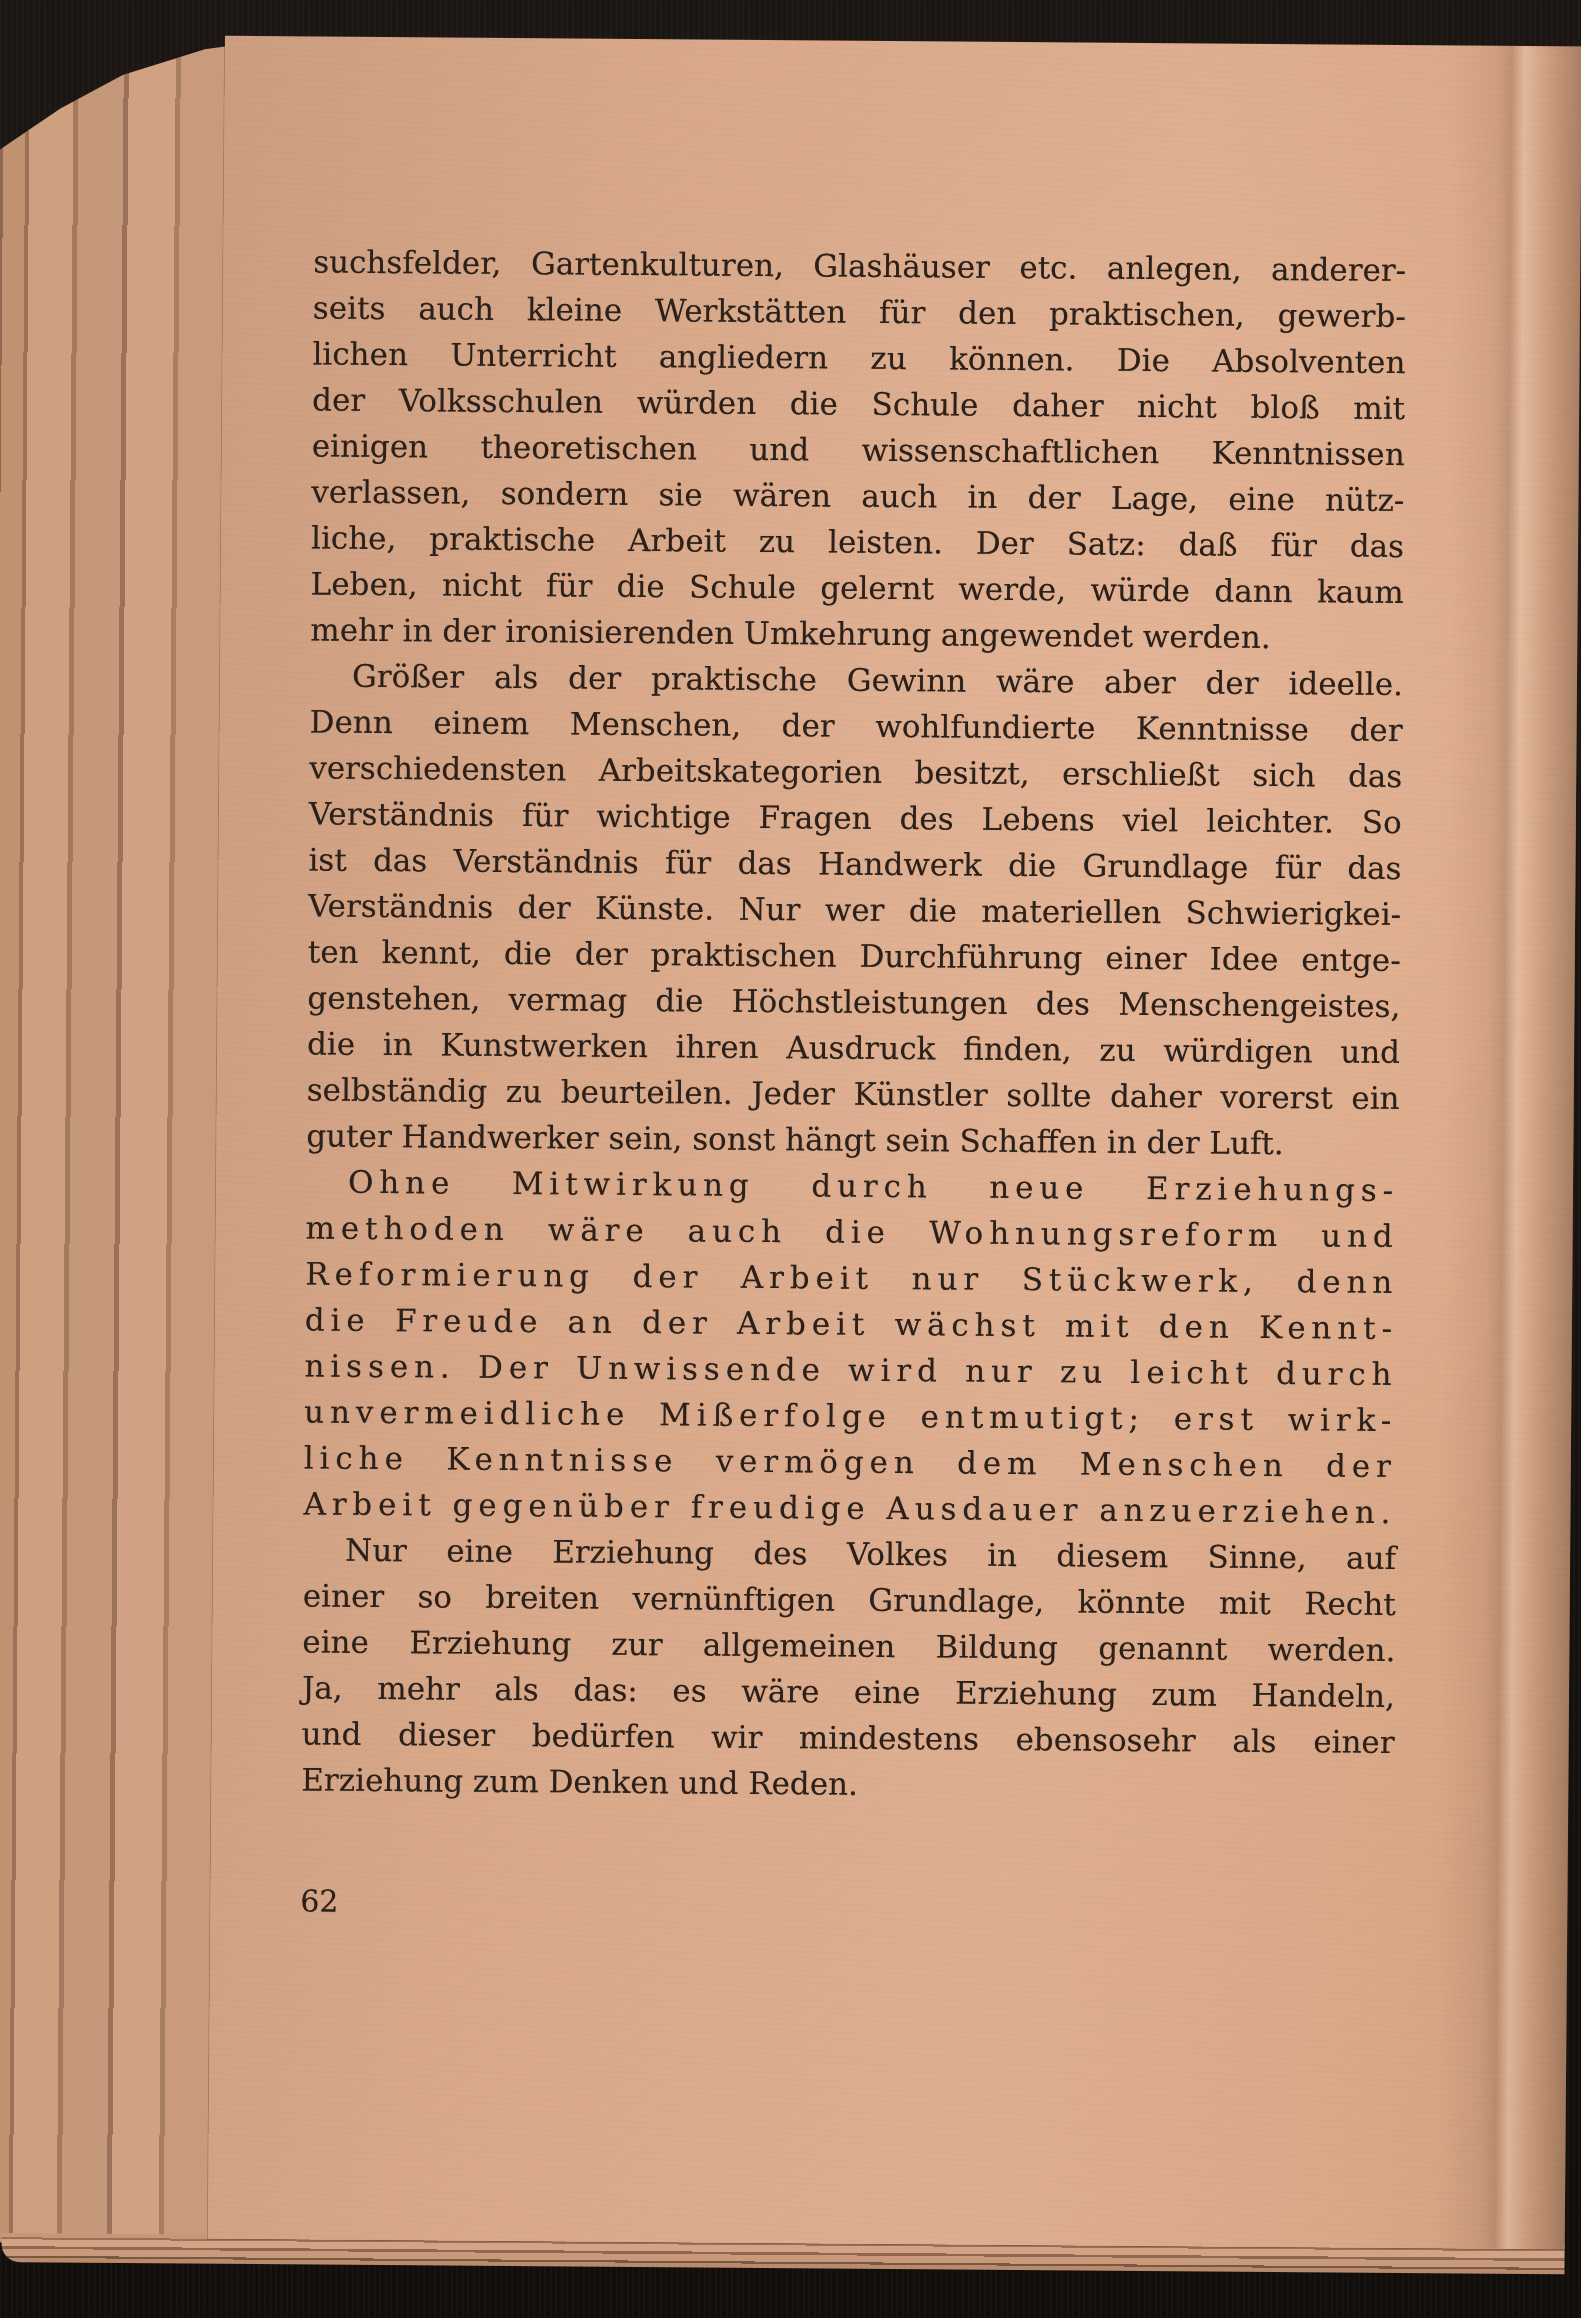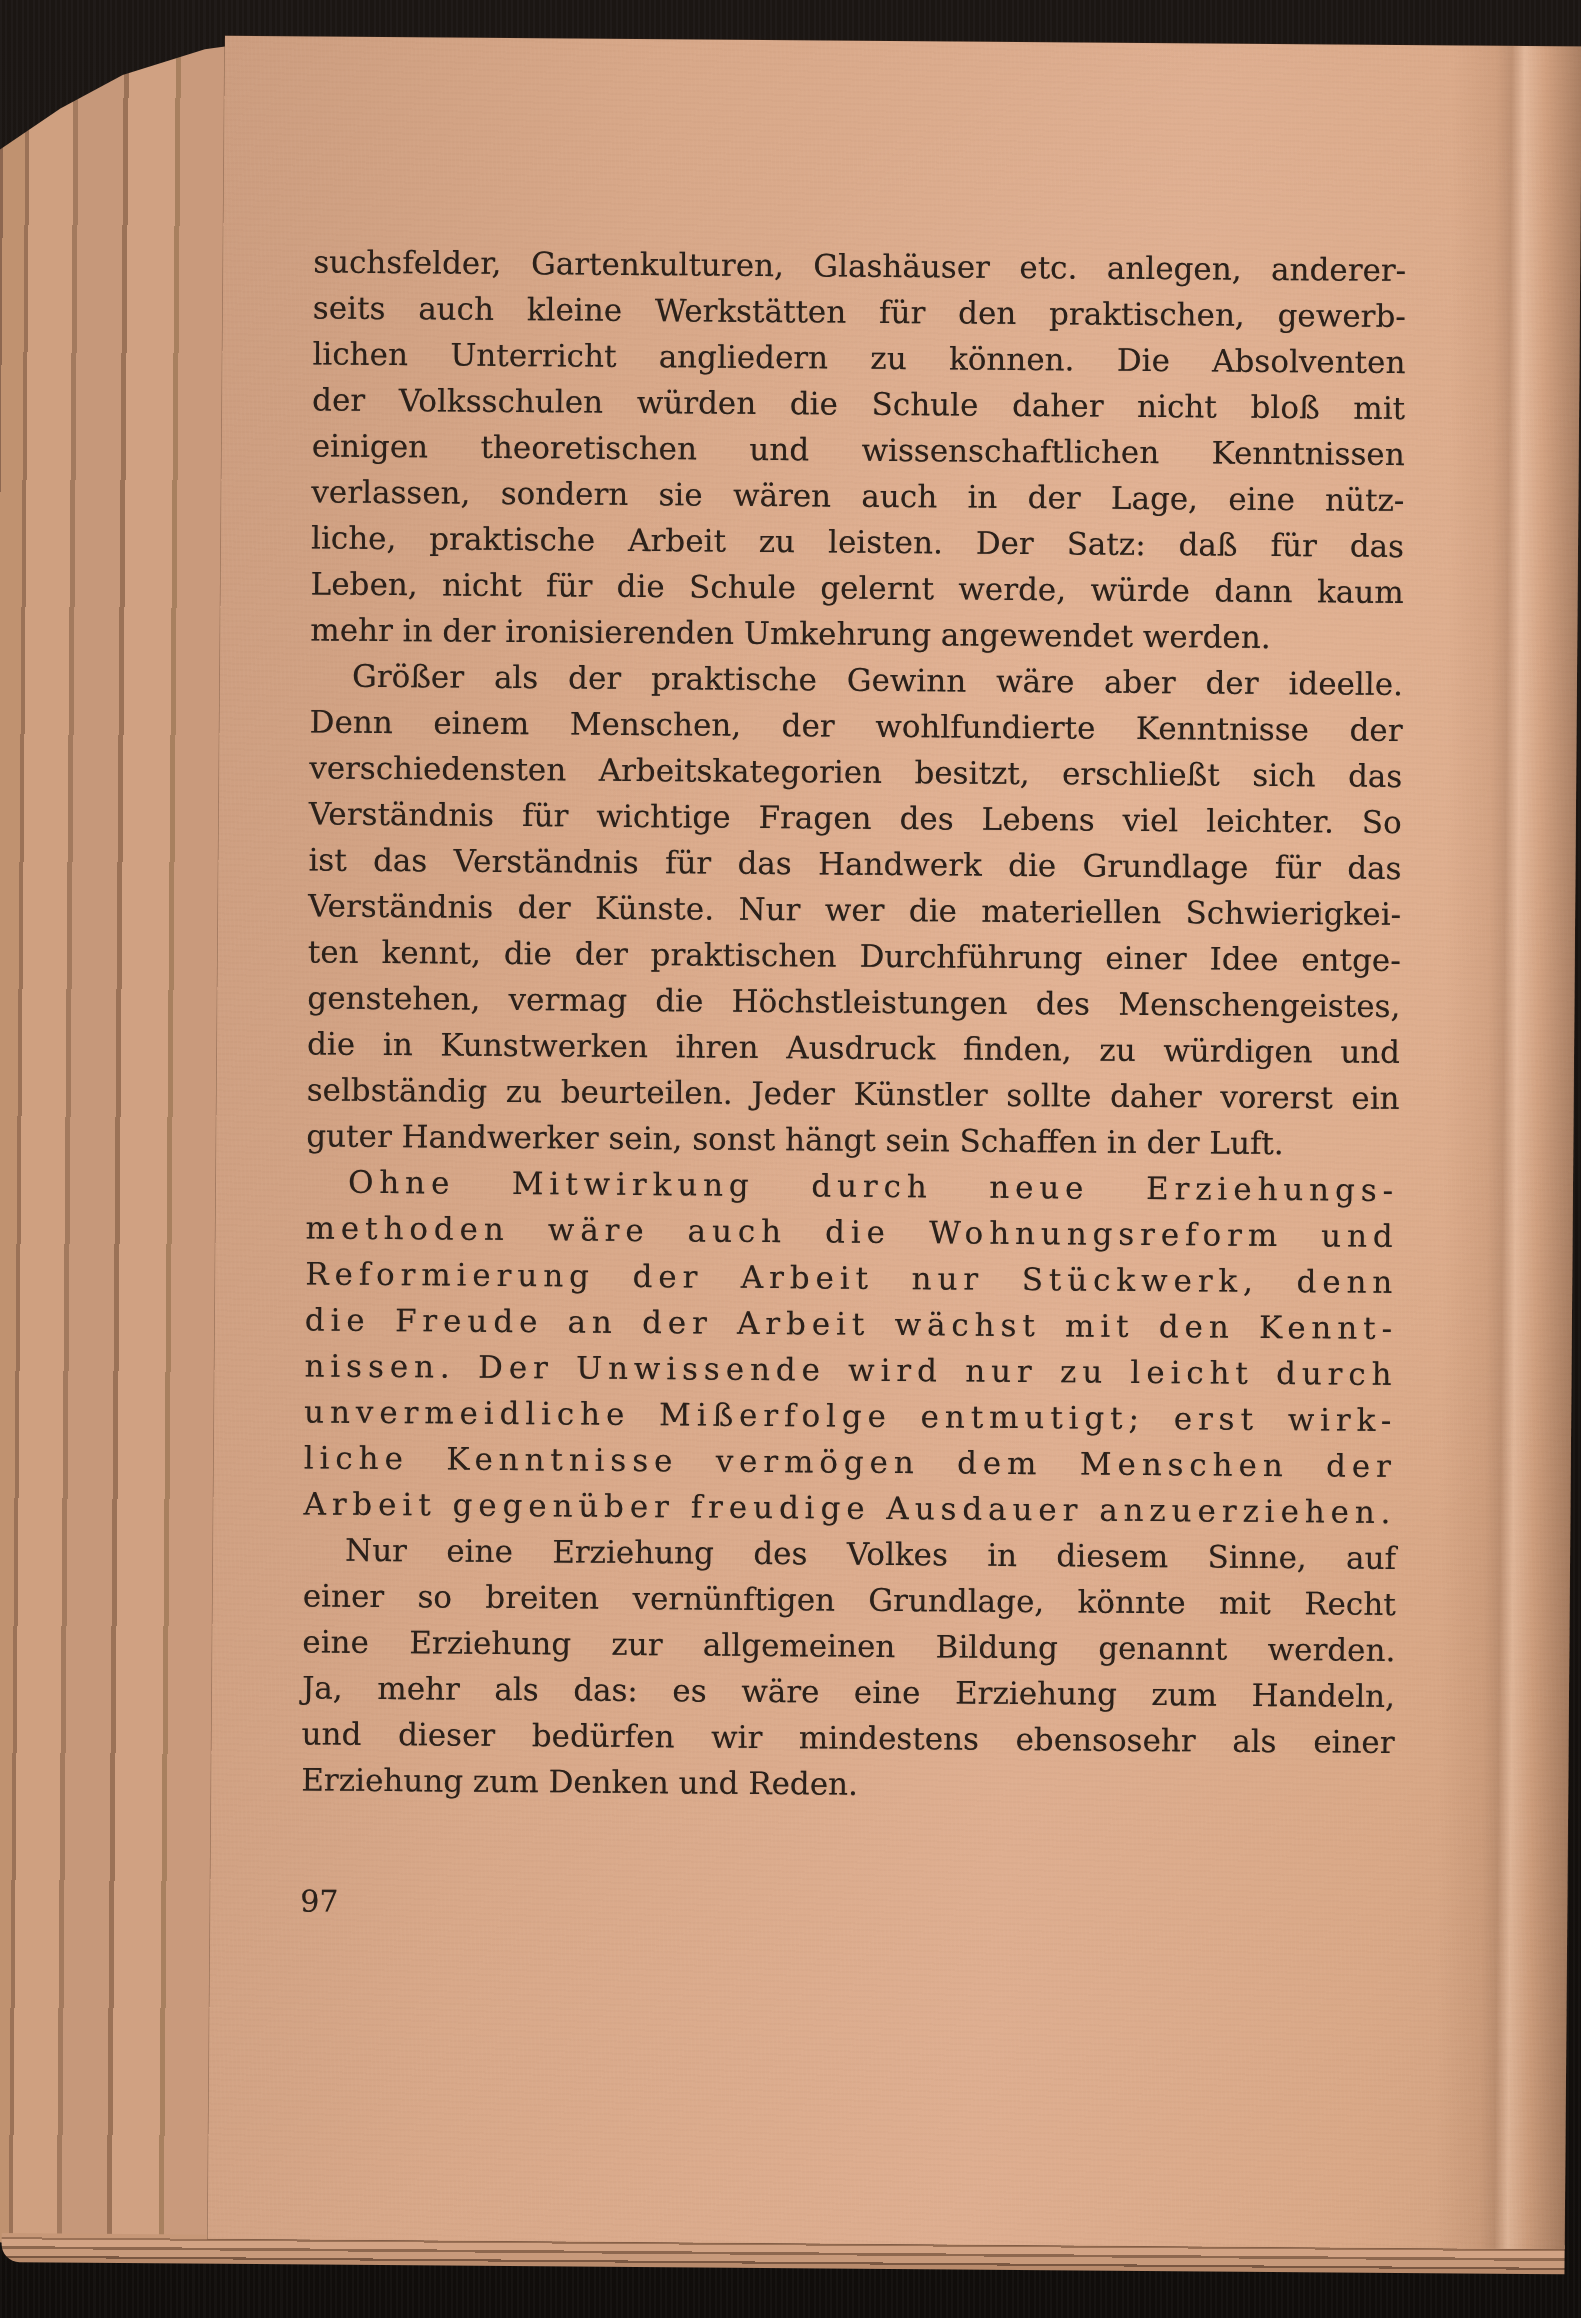--- a/index.html
+++ b/index.html
@@ -142,17 +142,17 @@
         </div>
         <div class="paragraph">
           <div class="line indent">Nur eine Erziehung des Volkes in diesem Sinne, auf</div>
           <div class="line">einer so breiten vernünftigen Grundlage, könnte mit Recht</div>
           <div class="line">eine Erziehung zur allgemeinen Bildung genannt werden.</div>
           <div class="line">Ja, mehr als das: es wäre eine Erziehung zum Handeln,</div>
           <div class="line">und dieser bedürfen wir mindestens ebensosehr als einer</div>
           <div class="line last">Erziehung zum Denken und Reden.</div>
         </div>
       </div>
-    <div class="page-number">97</div>
+    <div class="page-number">62</div>
     <div class="gutter"></div>
   </div>
 </div>
 
 
 </body></html>

